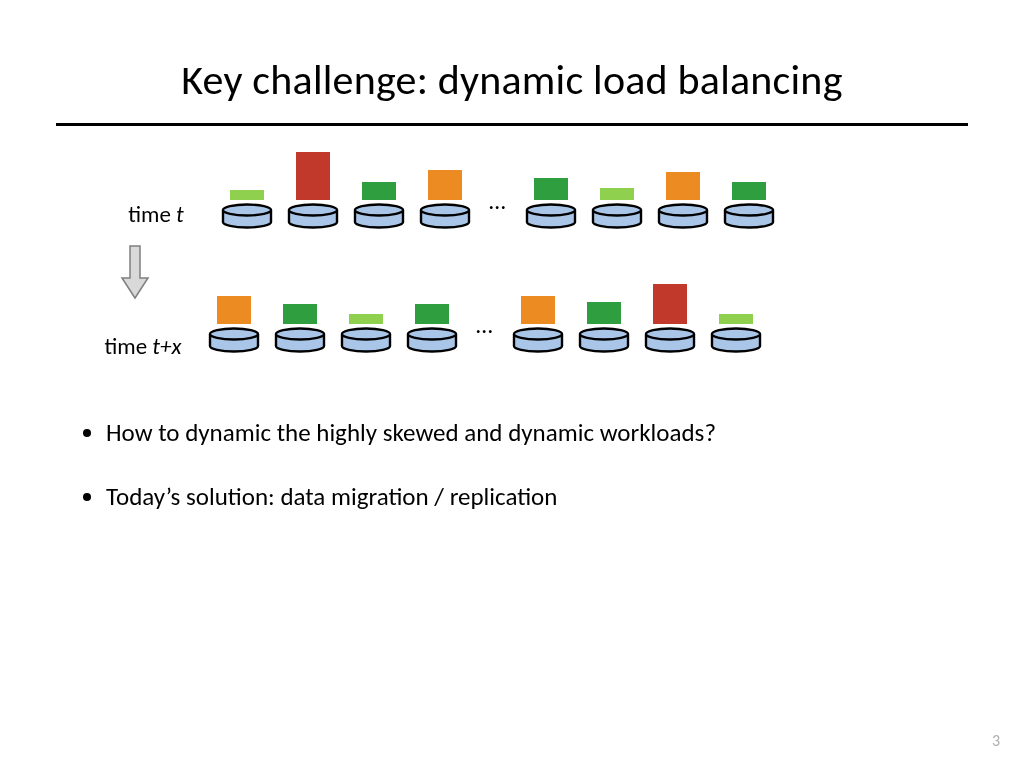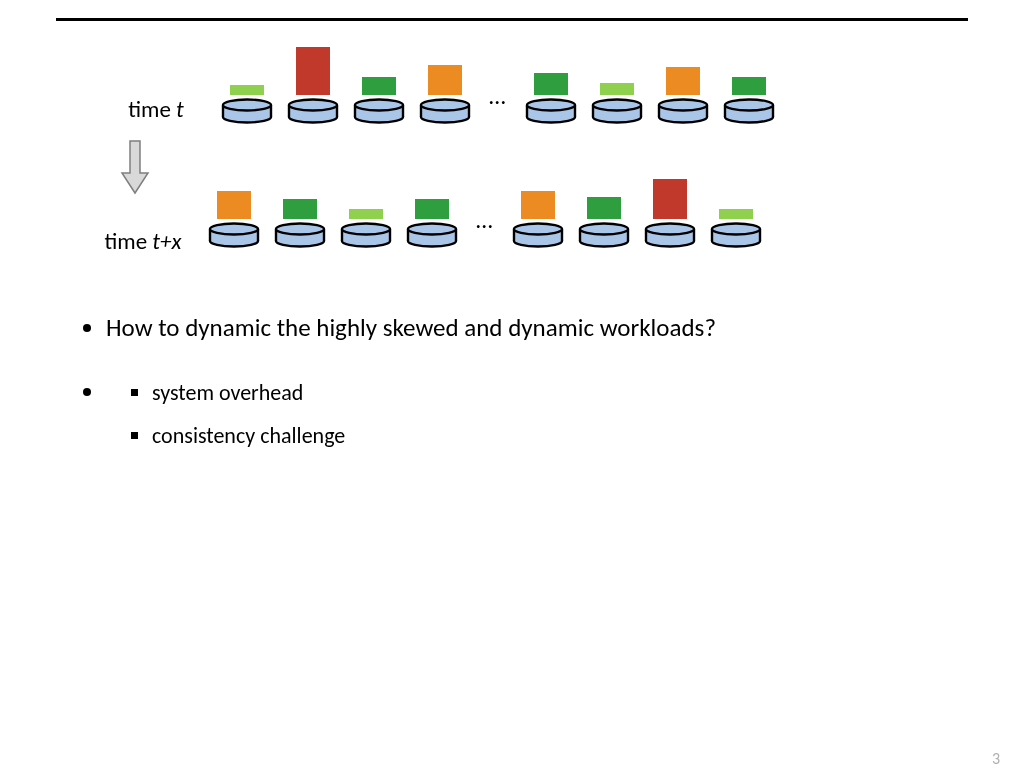--- a/index.html
+++ b/index.html
@@ -114,20 +114,21 @@
     bottom: 18px;
     font-size: 16px;
     color: #b0b0b0;
   }
   .bold { font-weight: 400; }
 </style>
 </head>
 <body>
 <div class="slide">
 
+  <div class="title">Key challenge: dynamic load balancing</div>
   <hr class="rule">
 
   <div class="diag">
 
     <div class="row row1">
       <div class="row-label">
         <span>time </span><span class="it">t</span>
       </div>
       <div class="cylinders" id="row1-host">
           <div class="group">
@@ -318,22 +319,19 @@
     </div>
 
   </div>
 
   <div class="content">
     <ul class="outer">
       <li>
         <span>How to dynamic the </span><span class="bold">highly skewed and dynamic workloads</span><span>?</span>
       </li>
       <li>
-        <ul class="inner">
-          <li>system overhead</li>
-          <li>consistency challenge</li>
-        </ul>
+        <span>Today’s solution: data migration / replication</span>
       </li>
     </ul>
   </div>
 
   <div class="pagenum">3</div>
 </div>
 
 </body></html>

